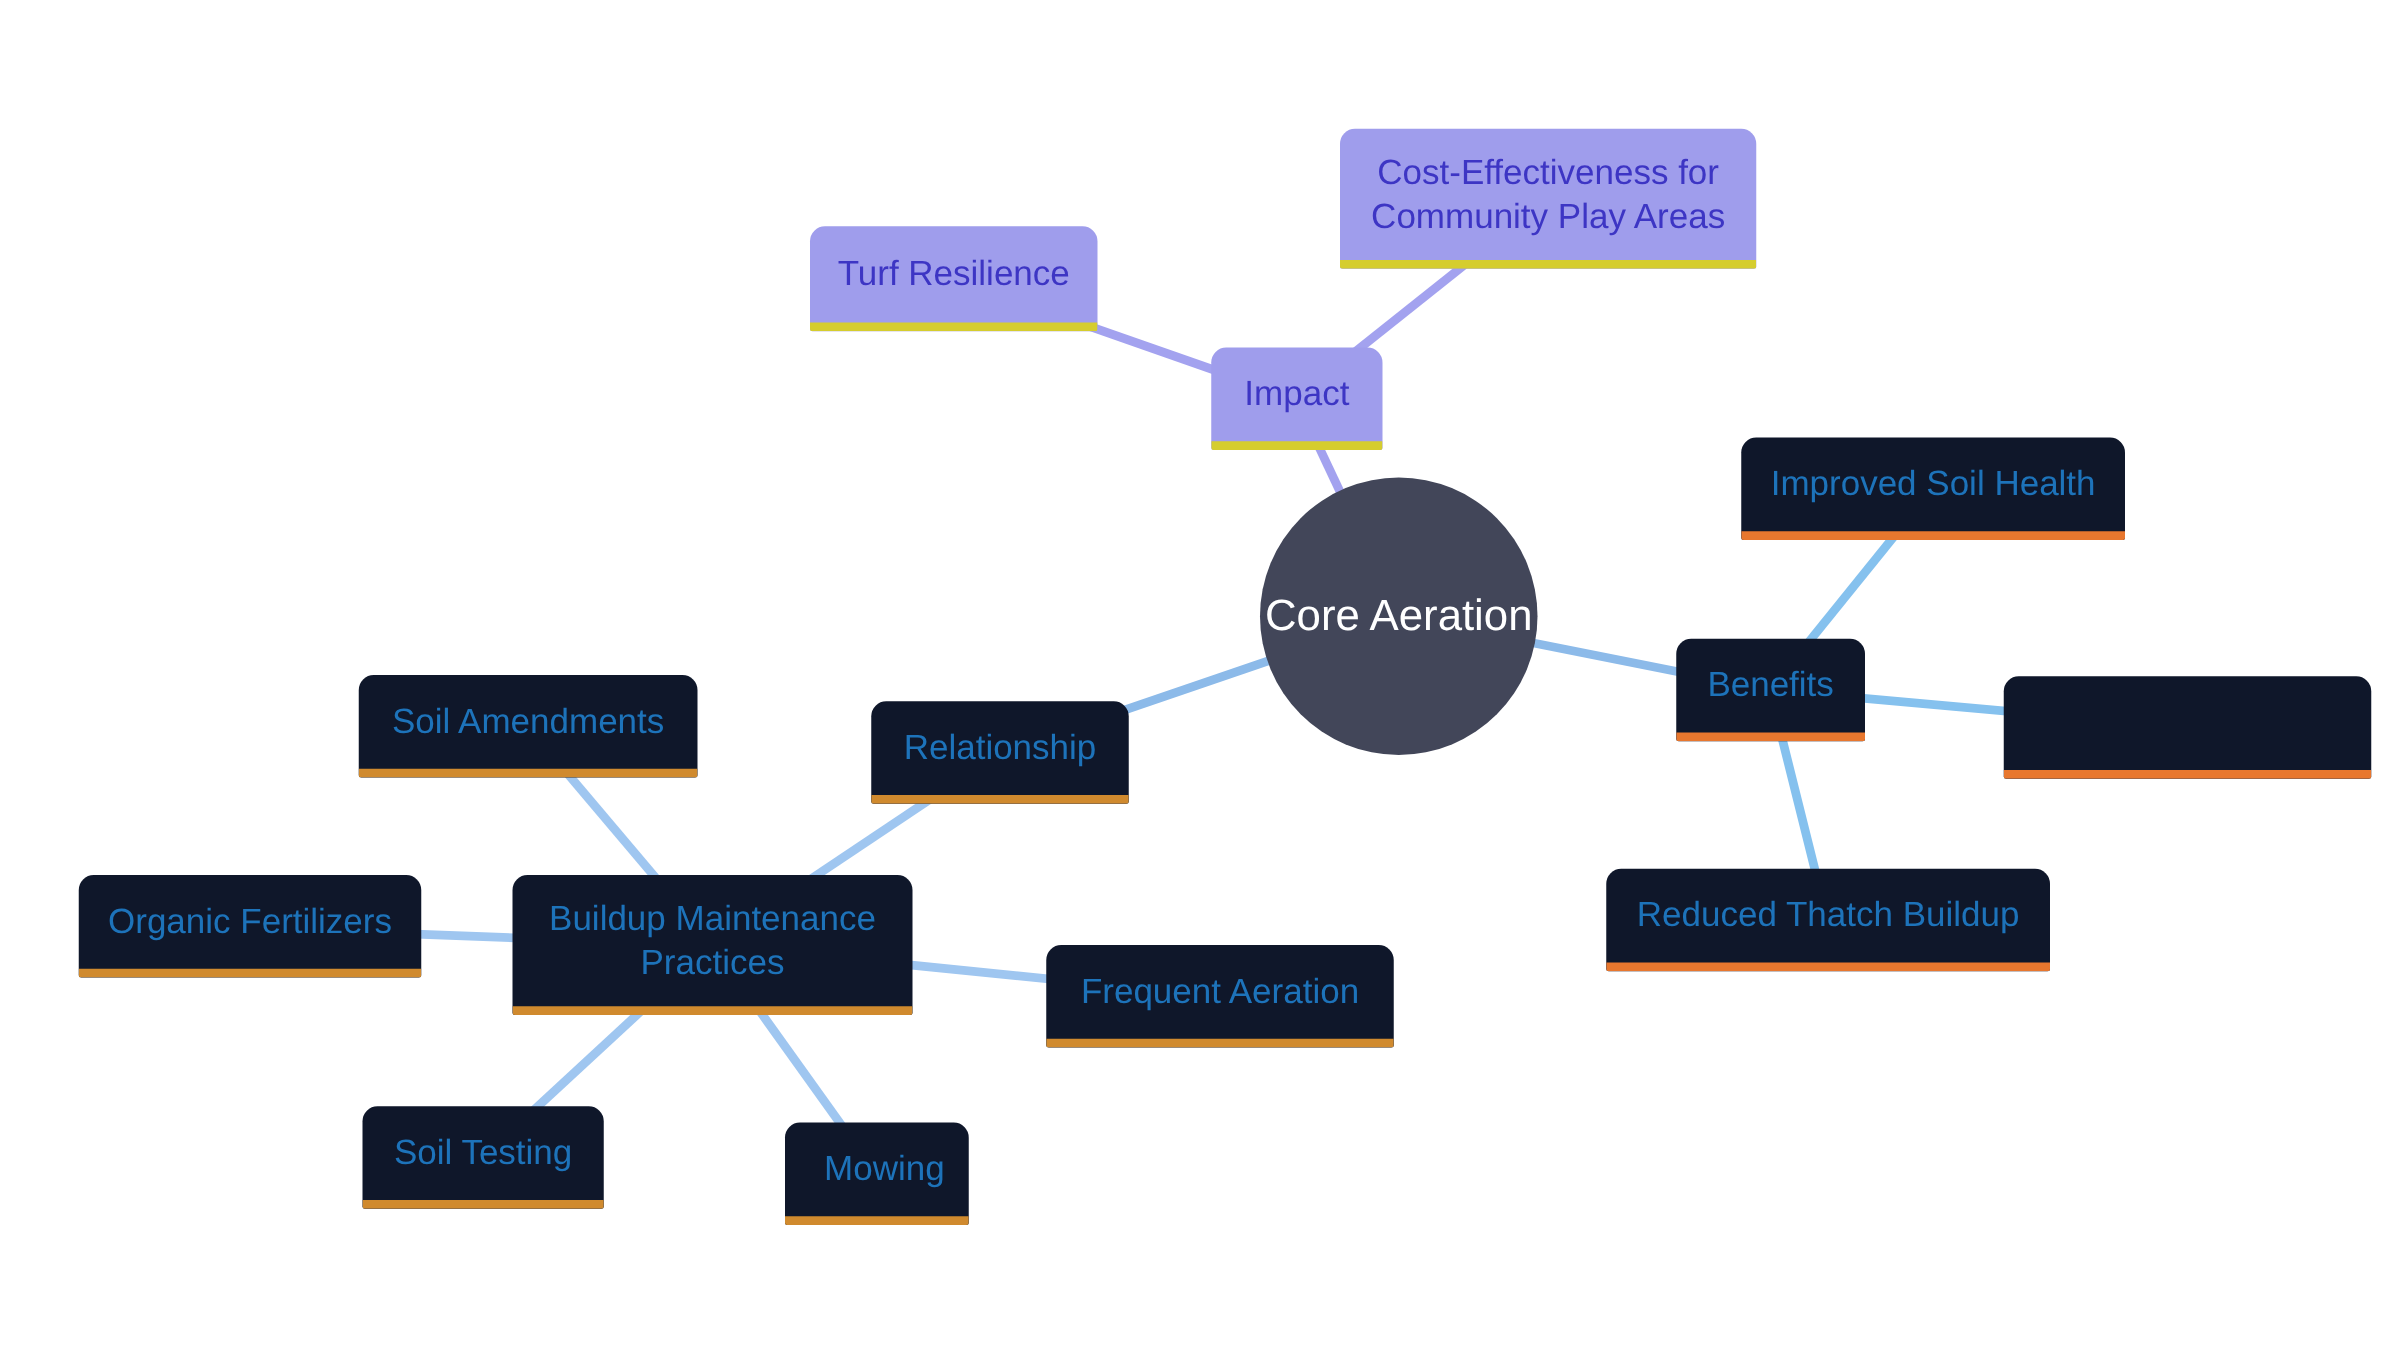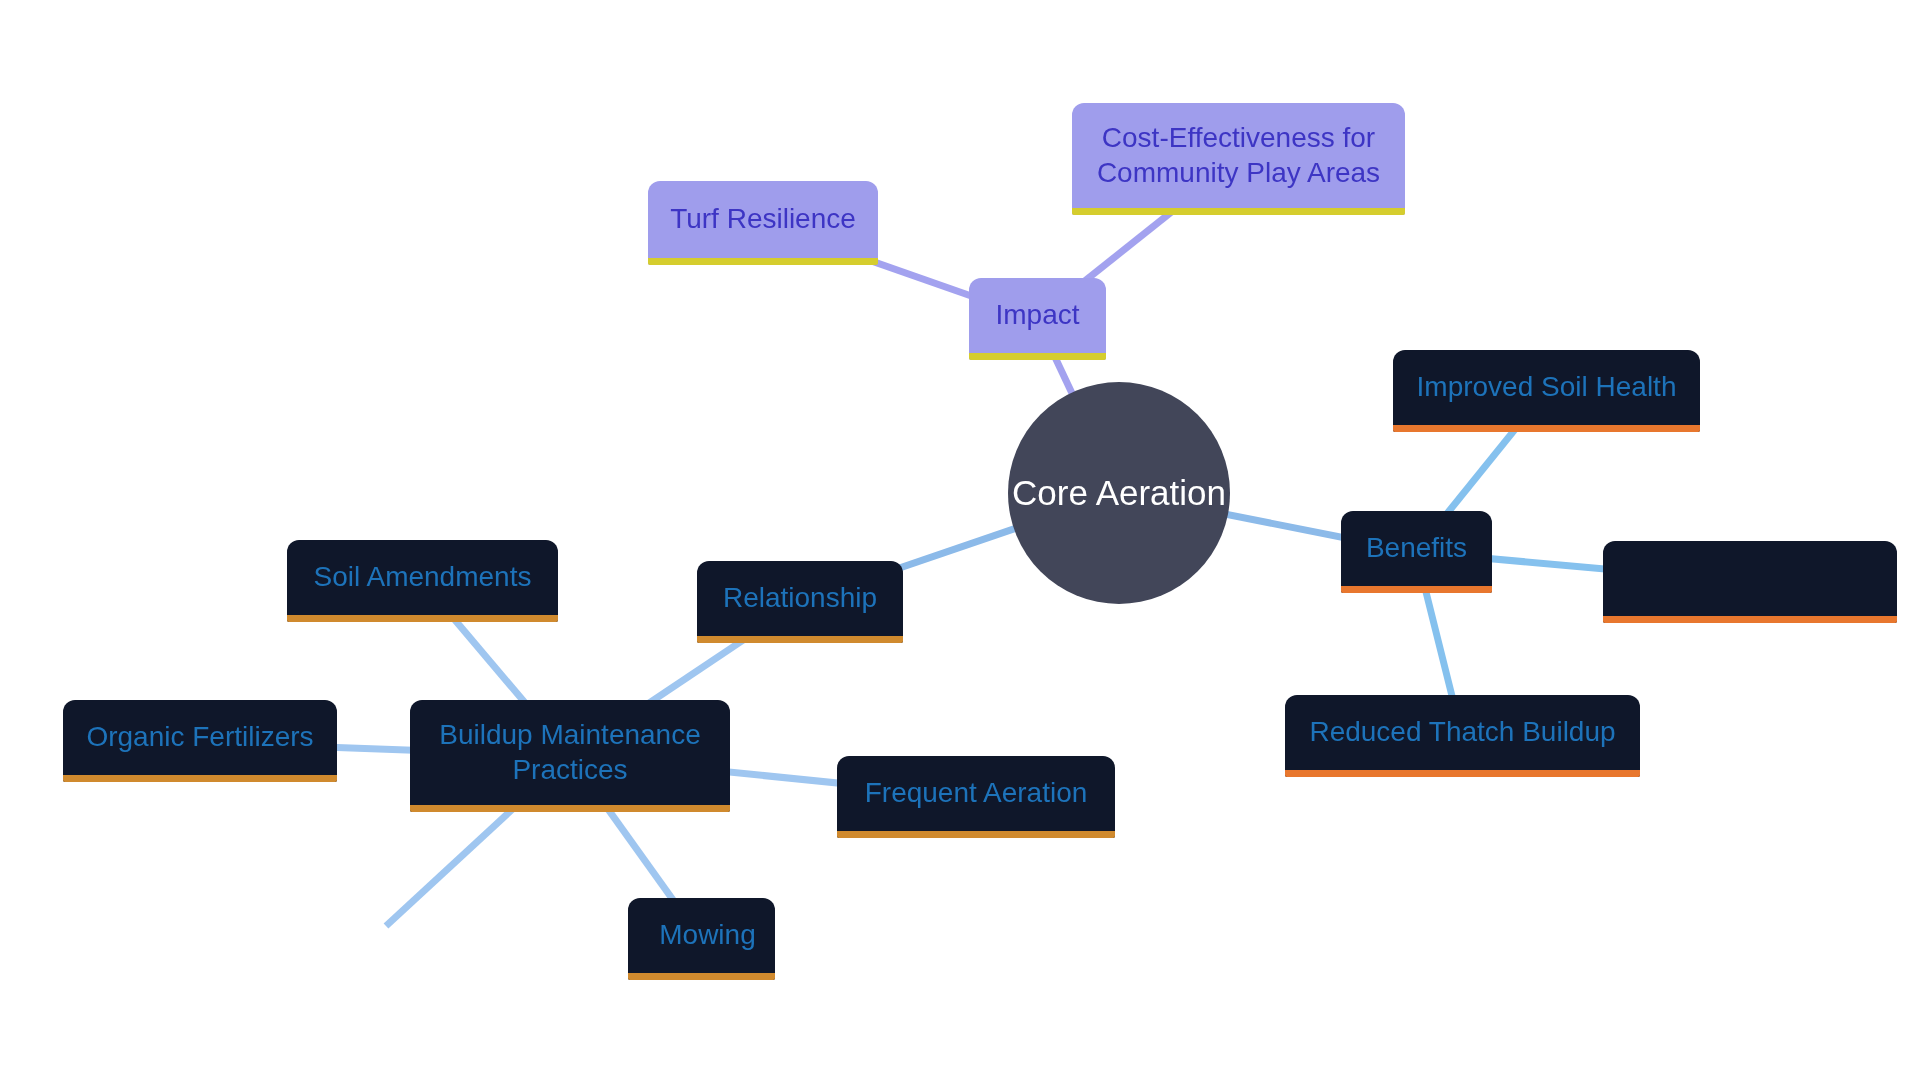--- a/index.html
+++ b/index.html
@@ -147,18 +147,22 @@
     <div class="bar caramel"></div>
   </div>
   <div class="node blue" id="n-organic-fertilizers">
     <span>Organic Fertilizers</span>
     <div class="bar caramel"></div>
   </div>
   <div class="node blue" id="n-frequent-aeration">
     <span>Frequent Aeration</span>
     <div class="bar caramel"></div>
   </div>
+  <div class="node blue" id="n-soil-testing">
+    <span>Soil Testing</span>
+    <div class="bar caramel"></div>
+  </div>
   <div class="node blue" id="n-mowing">
     <span>Mowing</span>
     <div class="bar caramel"></div>
   </div>
 
 </div>
 
 </body></html>

